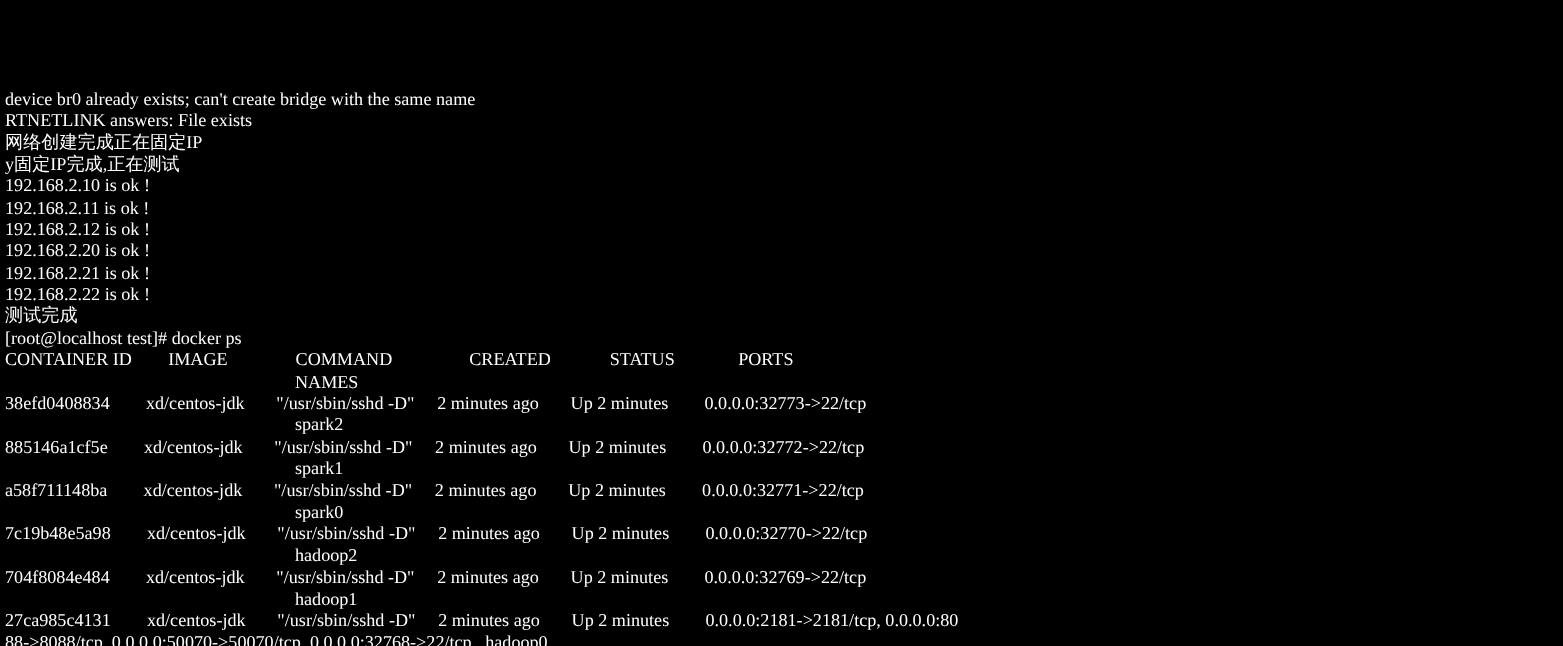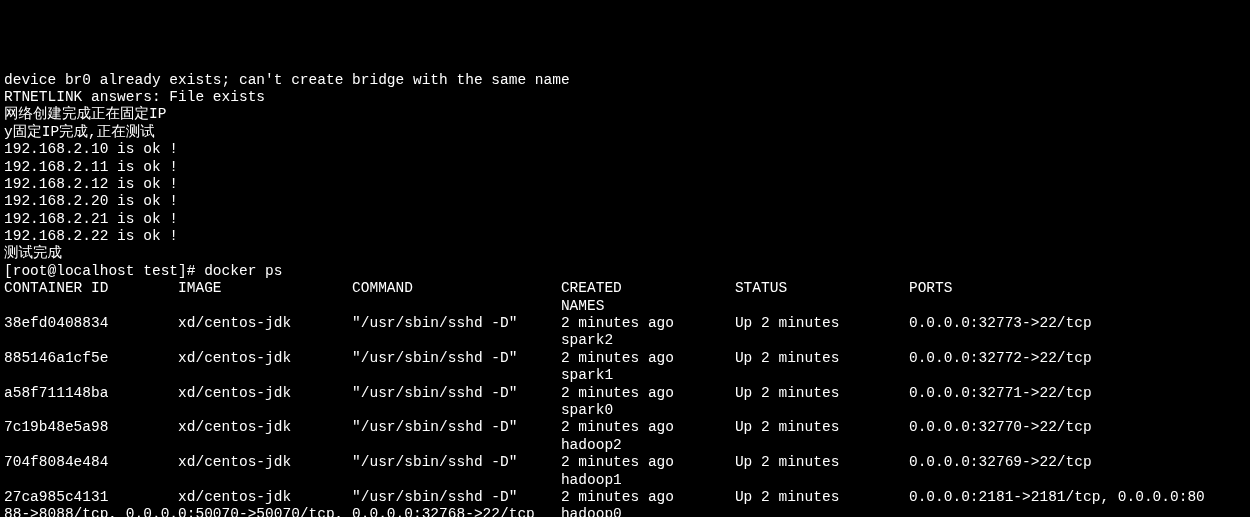--- a/index.html
+++ b/index.html
@@ -15,20 +15,21 @@
       line-height: 1.2;
       white-space: pre;
       padding: 2px 4px;
       width: 1250px;
       height: 517px;
       overflow: hidden;
     }
     .line {
       white-space: pre;
       min-height: 17px;
+      font-family: Liberation Serif, serif;
     }
     .terminal {
       white-space: pre;
     }
   </style>
 </head>
 <body>
 
 
 

